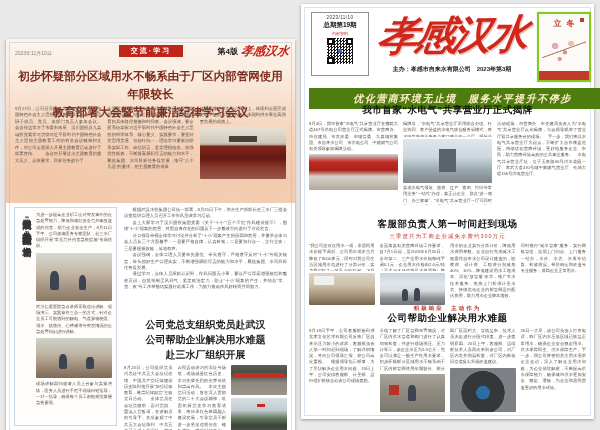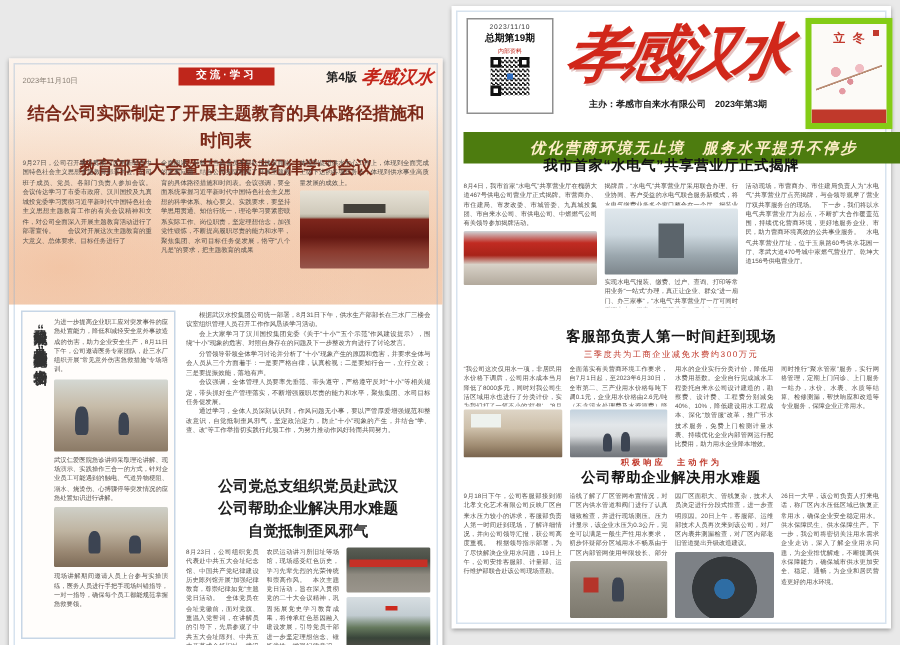--- a/index.html
+++ b/index.html
@@ -75,21 +75,21 @@
 
   .rp-masthead{position:absolute;left:70px;top:4px;width:162px;height:54px;display:flex;
     align-items:center;justify-content:center;}
   .masthead-big{font-size:40px;color:#d1271a;font-family:"DejaVu Serif",serif;font-style:italic;
     font-weight:bold;transform:skewX(-10deg) rotate(-1deg);letter-spacing:-3px;white-space:nowrap;
     text-shadow:1.5px 1.5px 0 rgba(150,20,10,.25);}
   .rp-publisher{position:absolute;left:56px;top:61px;width:190px;text-align:center;font-size:6px;
     font-weight:bold;color:#222;}
 
   .rp-poster{position:absolute;left:236px;top:8px;width:50px;height:66px;background:#fcfaf7;
-    border:4px solid #84cc16;box-shadow:0 0 2px rgba(0,0,0,.15);overflow:hidden;}
+    border:2px solid #84cc16;box-shadow:0 0 2px rgba(0,0,0,.15);overflow:hidden;}
   .poster-title{text-align:center;margin-top:4px;font-size:8px;letter-spacing:5px;padding-left:5px;
     color:#c23a2e;font-family:"DejaVu Serif",serif;font-weight:bold;}
   .poster-seal{position:absolute;right:5px;top:4px;width:4px;height:4px;background:#c23a2e;}
   .poster-art{position:absolute;inset:16px 3px 10px 3px;
     background-image:radial-gradient(circle at 30% 40%,#eaa9b0 0 8%,transparent 9%),
       radial-gradient(circle at 52% 56%,#dd8e97 0 6%,transparent 7%),
       radial-gradient(circle at 66% 34%,#f0bcc2 0 7%,transparent 8%),
       radial-gradient(circle at 40% 72%,#e49aa3 0 5%,transparent 6%),
       linear-gradient(160deg,transparent 48%,#b98d75 49% 50.5%,transparent 51%);}
   .poster-band{position:absolute;left:0;right:0;bottom:0;height:9px;background:#c0392b;}
@@ -131,21 +131,21 @@
   <div class="page-frame"></div>
 
   <div class="lp-date">2023年11月10日</div>
   <div class="lp-tag">交流·学习</div>
   <div class="lp-right">
     <span class="lp-edition">第4版</span>
     <span class="masthead-mini">孝感汉水</span>
   </div>
 
   <div class="lp-headline">
-    <div>结合公司实际制定了开展主题教育的具体路径措施和时间表</div>
+    <div>初步怀疑部分区域用水不畅系由于厂区内部管网使用年限较长</div>
     <div>教育部署大会暨节前廉洁纪律学习会议</div>
   </div>
 
   <div class="lp-lead-body">
     <div class="col tiny">9月27日，公司召开学习贯彻习近平新时代中国特色社会主义思想主题教育部署大会。公司班子成员、党员、各部门负责人参加会议。　　会议传达学习了市委市政府、汉川国投及九真城投党委学习贯彻习近平新时代中国特色社会主义思想主题教育工作的有关会议精神和文件，对公司全面深入开展主题教育活动进行了部署宣传。　　会议对开展这次主题教育的重大意义、总体要求、目标任务进行了</div>
     <div class="col tiny">全面阐述，分析了当前党员干部队伍建设面临的主要问题，结合公司实际制定了开展主题教育的具体路径措施和时间表。会议强调，要全面系统掌握习近平新时代中国特色社会主义思想的科学体系、核心要义、实践要求，要坚持学思用贯通、知信行统一，理论学习要紧密联系实际工作、岗位职责，坚定理想信念，加强党性锻炼，不断提高履职尽责的能力和水平，聚焦集团、水司目标任务促发展，恪守“八个凡是”的要求，把主题教育的成果</div>
     <div class="col">
       <div class="tiny">体现到促进供水中心工作上，体现到全面完成上级下达的各项任务上，体现到供水事业高质量发展的成效上。</div>
       <div class="photo photo-meeting">
         <span class="ph-screen"></span>
@@ -175,21 +175,21 @@
     <p class="tiny">会上大家学习了汉川国投集团党委《关于“十小”“五个示范”作风建设提示》，围绕“十小”现象的危害、对照自身存在的问题及下一步整改方向进行了讨论发言。</p>
     <p class="tiny">分管领导带领全体学习讨论并分析了“十小”现象产生的原因和危害，并要求全体与会人员从三个方面着手：一是要严格自律，认真检视；二是要知行合一，立行立改；三是要提振效能，落地有声。</p>
     <p class="tiny">会议强调，全体管理人员要率先垂范、带头遵守，严格遵守反对“十小”等相关规定，带头抓好生产管理落实，不断增强履职尽责的能力和水平，聚焦集团、水司目标任务促发展。</p>
     <p class="tiny">通过学习，全体人员深刻认识到，作风问题无小事，要以严管厚爱增强规范和整改意识，自觉抵制歪风邪气，坚定政治定力，防止“十小”现象的产生，并结合“学、查、改”等工作举措切实践行此项工作，为努力推动作风好转而共同努力。</p>
   </div>
 
   <div class="party-article">
     <div class="pa-headline">
       <div>公司党总支组织党员赴武汉</div>
       <div>公司帮助企业解决用水难题</div>
-      <div>自觉抵制歪风邪气</div>
+      <div>赴三水厂组织开展</div>
     </div>
     <div class="pa-body">
       <div class="tiny">8月23日，公司组织党员代表赴中共五大会址纪念馆、中国共产党纪律建设历史陈列馆开展“加强纪律教育，尊崇纪律如党”主题党日活动。　全体党员在会址党徽前，面对党旗、重温入党誓词，在讲解员的引导下，先后参观了中共五大会址陈列、中共五大开幕式会场旧址、武汉毛泽东同志旧居、武昌</div>
       <div class="tiny">农民运动讲习所旧址等场馆，现场感受红色历史，学习先辈先烈的光荣传统和崇高作风。　本次主题党日活动，旨在深入贯彻党的二十大会议精神，巩固拓展党史学习教育成果，将传承红色基因融入建设发展，引导党员干部进一步坚定理想信念、锤炼党性、增强纪律意识、规矩意识，凝聚干事创业的良好作风。</div>
       <div class="pa-photos">
         <div class="photo photo-group">
           <span class="ph-banner"></span>
         </div>
         <div class="photo photo-flag">
           <span class="ph-flag"></span>

